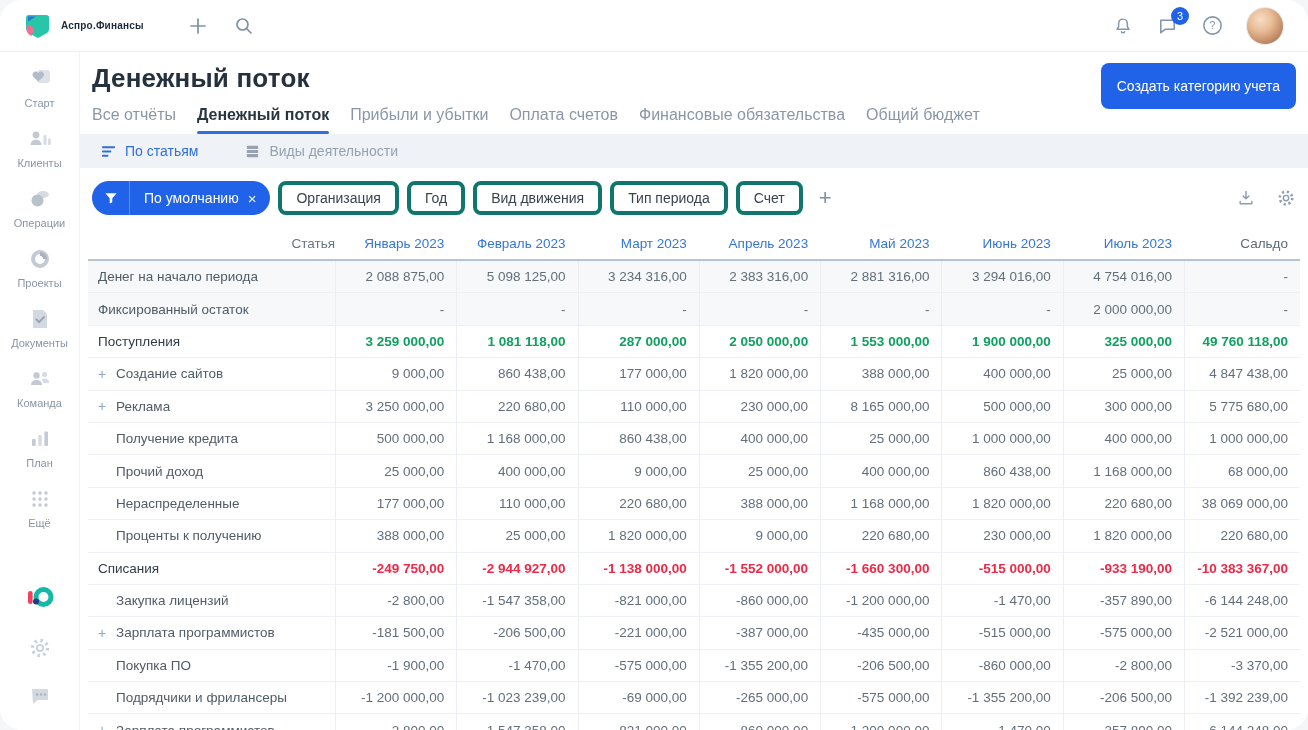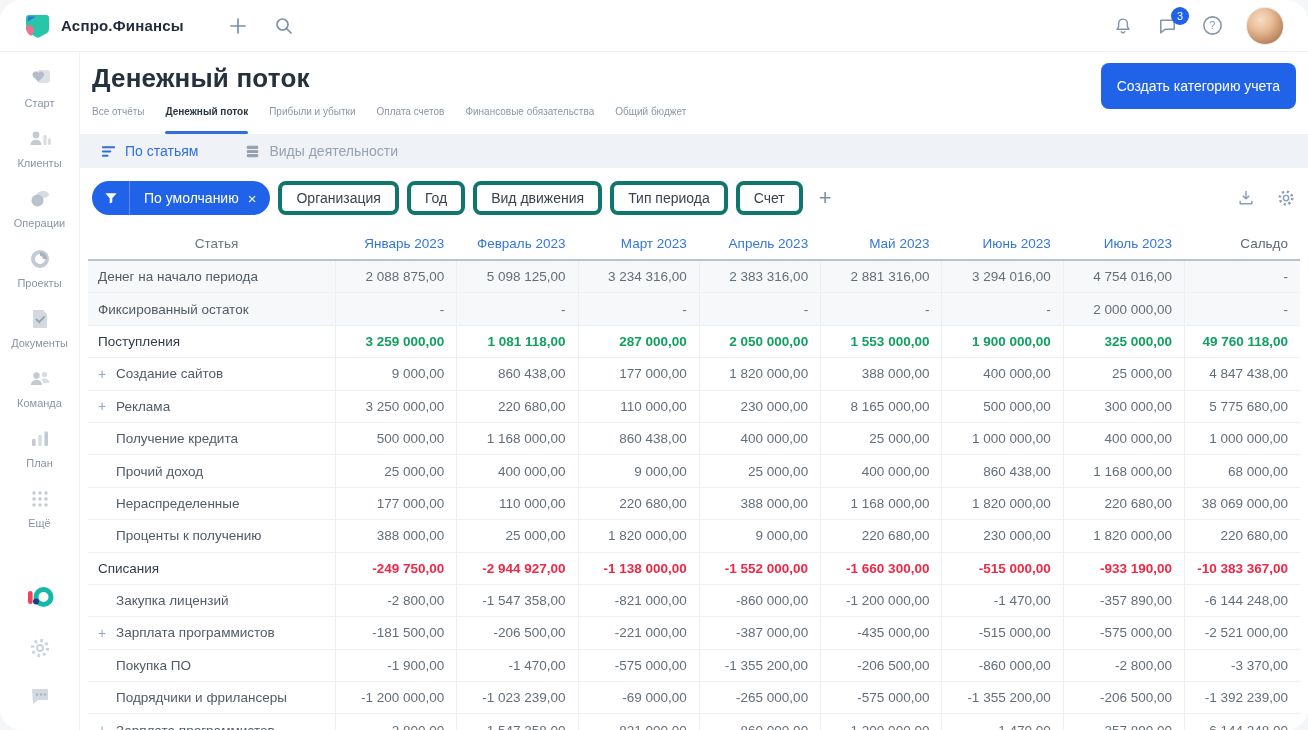--- a/index.html
+++ b/index.html
@@ -2,42 +2,42 @@
 <html><head>
 <meta charset="utf-8">
 <style>
   * { margin:0; padding:0; box-sizing:border-box; }
   html,body { width:1308px; height:730px; background:#f4f6f8; font-family:"Liberation Sans","DejaVu Sans",sans-serif; }
   .app { position:relative; width:1308px; height:730px; background:#fff; border-radius:22px; overflow:hidden; }
 
   
   .topbar { position:absolute; top:0; left:0; right:0; height:52px; background:#fff; border-bottom:1px solid #eef1f4; display:flex; align-items:center; padding:0 24px; z-index:5; }
   .brand { display:flex; align-items:center; gap:10px; }
-  .brand-name { font-size:15px; font-weight:bold; color:#1f2b3a; letter-spacing:.2px; }
+  .brand-name { font-size:10px; font-weight:bold; color:#1f2b3a; letter-spacing:.2px; }
   .topbar-act { display:flex; align-items:center; gap:26px; margin-left:44px; color:#8295ad; }
   .icon-btn { background:none; border:none; cursor:pointer; display:flex; align-items:center; justify-content:center; color:#8295ad; }
   .topbar-right { margin-left:auto; display:flex; align-items:center; gap:22px; }
   .chat-wrap { position:relative; }
   .badge { position:absolute; top:-7px; right:-10px; min-width:18px; height:18px; border-radius:9px; background:#2163e8; color:#fff; font-size:11px; display:flex; align-items:center; justify-content:center; padding:0 4px; }
   .avatar { width:38px; height:38px; border-radius:50%; background:radial-gradient(circle at 38% 32%, #f6ddc6 0%, #e9bd97 35%, #c08a63 70%, #8f5f44 100%); border:1px solid #e6e9ee; }
 
   
   .sidebar { position:absolute; top:52px; left:0; bottom:0; width:80px; background:#fff; border-right:1px solid #f0f2f5; display:flex; flex-direction:column; align-items:center; padding-top:14px; }
   .side-item { width:72px; display:flex; flex-direction:column; align-items:center; gap:5px; margin-bottom:17px; cursor:pointer; }
   .side-item .lbl { font-size:11px; color:#8a94a6; }
   .side-footer { margin-top:auto; display:flex; flex-direction:column; align-items:center; gap:24px; padding-bottom:22px; }
 
   
   .main { position:absolute; top:52px; left:80px; right:0; bottom:0; background:#fff; display:flex; flex-direction:column; }
   .page-head { height:48px; display:flex; align-items:flex-start; justify-content:space-between; padding:11px 12px 0 12px; }
   .page-title { font-size:26px; font-weight:bold; color:#26313e; letter-spacing:.2px; }
   .create-btn { height:46px; padding:0 16px; background:#2163e8; color:#fff; border:none; border-radius:8px; font-size:14px; cursor:pointer; font-family:inherit; }
 
   .tabs { height:34px; display:flex; gap:21px; padding:6px 12px 0 12px; }
-  .tab { position:relative; font-size:10px; color:#8a97a8; padding-bottom:10px; cursor:pointer; white-space:nowrap; }
+  .tab { position:relative; font-size:16px; color:#8a97a8; padding-bottom:10px; cursor:pointer; white-space:nowrap; }
   .tab.active { color:#2a3542; font-weight:bold; }
   .tab.active::after { content:""; position:absolute; left:0; right:0; bottom:0; height:3px; border-radius:2px; background:#2f6fe0; }
 
   .subtabs { height:34px; background:#eff2f6; display:flex; align-items:center; gap:46px; padding:0 20px; }
   .subtab { display:flex; align-items:center; gap:8px; font-size:14px; color:#97a1b0; cursor:pointer; }
   .subtab.active { color:#2f6fe0; }
 
   .filter-row { height:60px; display:flex; align-items:center; padding:0 12px; gap:8px; }
   .filter-primary { height:34px; display:flex; align-items:center; background:#2163e8; border:none; border-radius:17px; color:#fff; font-size:14px; cursor:pointer; font-family:inherit; padding:0; overflow:hidden; }
   .filter-primary .seg-icon { width:38px; height:100%; display:flex; align-items:center; justify-content:center; border-right:1px solid rgba(255,255,255,.28); }
@@ -45,21 +45,21 @@
   .filter-primary .x { font-size:15px; opacity:.95; }
   .chip { height:34px; padding:0 14px; background:#fff; border:4px solid #0f766e; border-radius:8px; font-size:14px; color:#39434f; cursor:pointer; font-family:inherit; white-space:nowrap; }
   .add-filter { background:none; border:none; color:#7d91aa; font-size:22px; line-height:1; cursor:pointer; padding:0 8px; font-family:inherit; }
   .filter-right { margin-left:auto; display:flex; align-items:center; gap:20px; color:#8b9cb3; }
 
   
   .table-wrap { flex:1; overflow:hidden; padding:0 8px; }
   .t-grid { width:100%; }
   .t-head { display:grid; grid-template-columns:247px repeat(7,1fr) 116px; height:33px; align-items:center; border-bottom:2px solid #b6c3d1; }
   .t-head .cell { font-size:13.5px; }
-  .h-label { color:#6a7582; padding-left:10px; text-align:center; }
+  .h-label { color:#6a7582; padding-left:10px; text-align:right; }
   .h-month { color:#3477d9; text-align:right; padding-right:12px; cursor:pointer; }
   .h-saldo { color:#5f6a76; text-align:right; padding-right:12px; }
   .t-row { display:grid; grid-template-columns:247px repeat(7,1fr) 116px; height:32.4px; align-items:center; border-bottom:1px solid #edf0f4; background:#fff; }
   .t-row.muted { background:#f6f8fa; }
   .cell.label { font-size:13.5px; color:#505b66; padding-left:10px; display:flex; align-items:center; white-space:nowrap; overflow:hidden; }
   .t-row.section .cell.label { color:#323c48; }
   .cell.label .gutter { width:18px; flex:0 0 18px; display:flex; align-items:center; justify-content:flex-start; }
   .plus { color:#8fa6c4; font-size:14px; cursor:pointer; line-height:1; }
   .cell.val { font-size:13.5px; color:#636e79; text-align:right; padding-right:12px; border-left:1px solid #ebeff3; height:100%; display:flex; align-items:center; justify-content:flex-end; white-space:nowrap; }
   .cell.val.green { color:#10a05f; font-weight:bold; }

